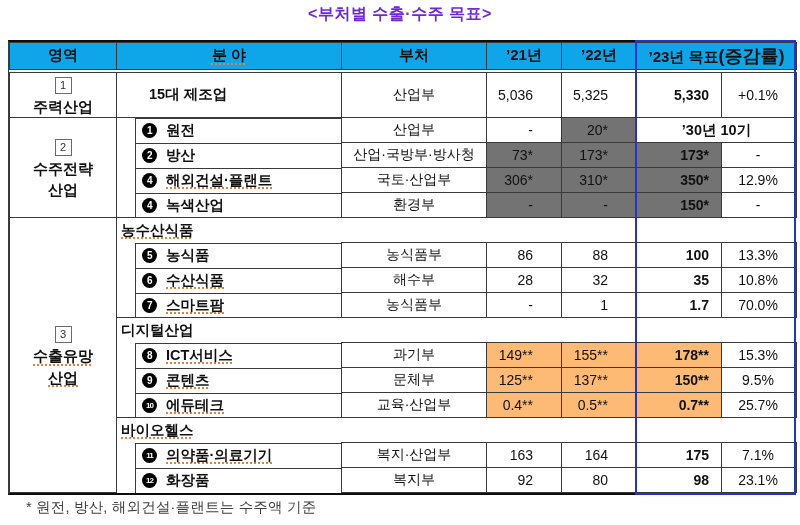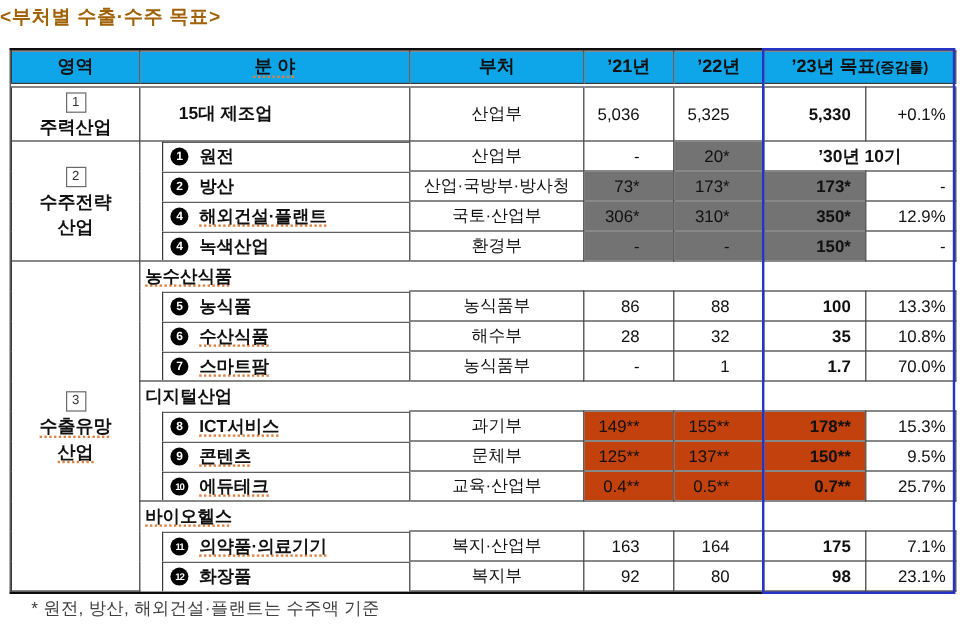--- a/index.html
+++ b/index.html
@@ -2,40 +2,40 @@
 <html><head>
 <meta charset="utf-8">
 <style>
   html,body{margin:0;padding:0;}
   body{
     width:800px;height:525px;background:#ffffff;position:relative;
     font-family:"Liberation Sans","DejaVu Sans",sans-serif;color:#111;
     overflow:hidden;
   }
   .title{
-    position:absolute;top:4px;left:0;width:100%;
-    font-size:16px;font-weight:700;letter-spacing:.5px;color:#a16207;
+    position:absolute;top:4px;left:0;width:100%;text-align:center;
+    font-size:16px;font-weight:700;letter-spacing:.5px;color:#6d28d9;
   }
   .table-wrap{
     position:absolute;left:8px;top:40px;width:788px;
     border-top:2px solid #0d0d0d;border-bottom:2px solid #0d0d0d;
     border-left:1px solid #3a3a3a;box-sizing:border-box;
   }
   table{border-collapse:collapse;table-layout:fixed;width:787px;}
   td{
     border:1px solid #3a3a3a;font-size:14px;padding:0 6px;
     white-space:nowrap;overflow:hidden;vertical-align:middle;
     background-clip:padding-box;
   }
   tr.h-head{height:28px;} tr.h-big{height:45px;} tr.h-std{height:25px;}
   .thead td{
     font-weight:700;text-align:center;font-size:15px;
     border-bottom:4px double #3a3a3a;background:#0ea5e9;
   }
-  .thead .tsub{font-size:12px;font-weight:700;}
+  .thead .tsub{font-size:18px;font-weight:700;}
   td.area{text-align:center;font-weight:700;font-size:15px;line-height:1.45;}
   .secbox{
     display:inline-block;width:15px;height:15px;line-height:15px;
     border:1px solid #6a6a6a;font-size:11px;font-weight:400;color:#333;
     text-align:center;margin-bottom:2px;
   }
   td.field{font-weight:700;font-size:14.5px;}
   td.field.plain{padding-left:32px;}
   td.field.sub{position:relative;border-top:none;border-bottom:none;padding-left:0;}
   td.field.sub::before{
@@ -53,23 +53,23 @@
     font-size:10px;font-weight:700;letter-spacing:-.5px;
   }
   td.subhead{
     font-weight:700;font-size:14.5px;text-align:left;padding-left:4px;
     border-top:1px solid #3a3a3a;border-bottom:none;border-right:none;
   }
   td.min{text-align:center;}
   td.val{text-align:right;padding-right:28px;}
   td.t23{font-weight:700;text-align:right;padding-right:12px;}
   td.t23span{font-weight:700;text-align:center;font-size:14.5px;}
-  td.rate{text-align:right;padding-right:8px;border-left:1px dotted #9a9a9a;}
+  td.rate{text-align:center;padding-right:8px;border-left:1px dotted #9a9a9a;}
   td.y{background:#737373;}
-  td.p{background:#c2410c;}
+  td.p{background:#fdba74;}
   .target-box{
     position:absolute;left:626px;top:-2px;bottom:-2px;width:161px;
     border:2px solid #2433C8;box-sizing:border-box;pointer-events:none;z-index:5;
   }
   .sq{
     text-decoration-line:underline;text-decoration-style:dotted;
     text-decoration-color:#e2813f;text-decoration-thickness:1.5px;
     text-underline-offset:3px;
   }
   .footnote{

